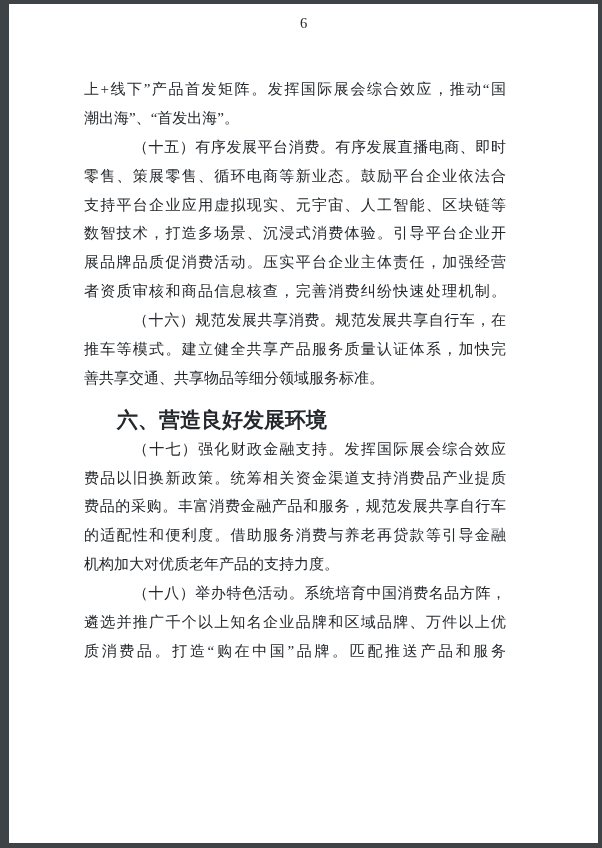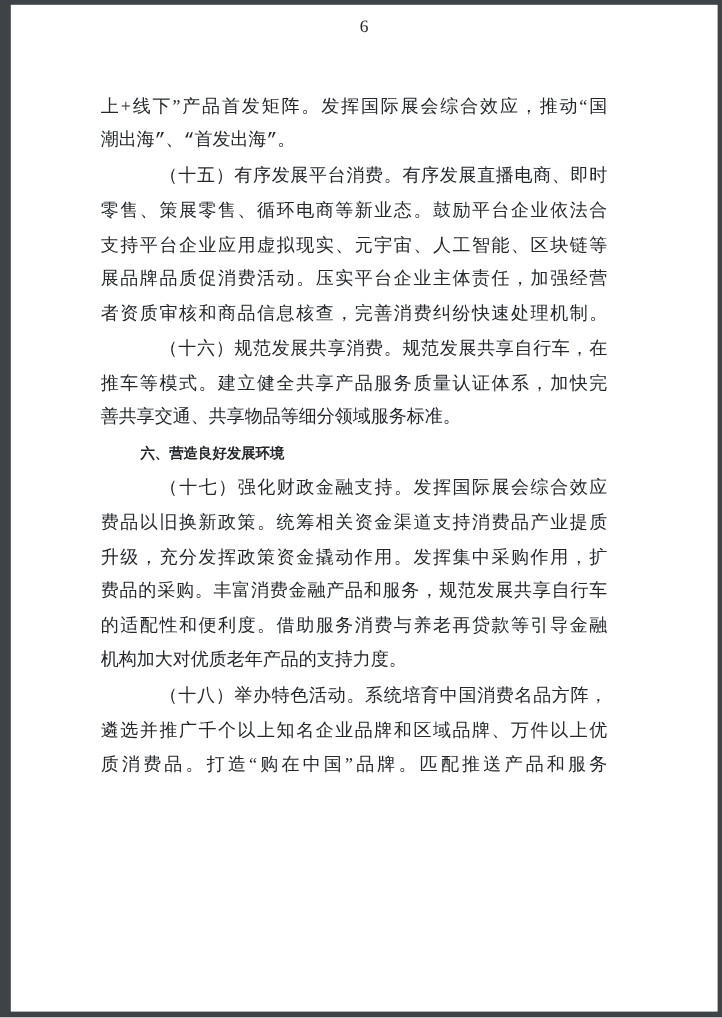--- a/index.html
+++ b/index.html
@@ -45,28 +45,28 @@
   }
   .line.justify-indent {
     text-align: justify;
     text-align-last: justify;
     text-justify: inter-character;
     text-indent: 33px;
     margin-left: 16px;
   }
   .line.left {
     text-align: left;
-    font-family: Liberation Mono, monospace;
   }
   .line.heading {
     font-family: "Liberation Sans", "DejaVu Sans", sans-serif;
     font-weight: 700;
-    font-size: 12px;
+    font-size: 21px;
     text-indent: 33px;
     text-align: left;
+    margin-top: 13px;
   }
   .page-number {
     margin-top: 10px;
     text-align: center;
     font-size: 14.5px;
     line-height: 18px;
     color: #24282c;
     font-family: "Liberation Serif", "DejaVu Serif", serif;
   }
 </style>
@@ -74,29 +74,29 @@
 <body>
 
 <div class="viewport" style="background: rgb(62, 67, 71);">
   <div class="paper" style="background: rgb(255, 255, 255);">
     <div class="content" id="document-body" style="color: rgb(36, 40, 44);">
         <div class="line justify">上+线下”产品首发矩阵。发挥国际展会综合效应，推动“国</div>
         <div class="line left">潮出海”、“首发出海”。</div>
         <div class="line justify-indent">（十五）有序发展平台消费。有序发展直播电商、即时</div>
         <div class="line justify">零售、策展零售、循环电商等新业态。鼓励平台企业依法合</div>
         <div class="line justify">支持平台企业应用虚拟现实、元宇宙、人工智能、区块链等</div>
+        <div class="line justify">数智技术，打造多场景、沉浸式消费体验。引导平台企业开</div>
         <div class="line justify">展品牌品质促消费活动。压实平台企业主体责任，加强经营</div>
         <div class="line justify">者资质审核和商品信息核查，完善消费纠纷快速处理机制。</div>
         <div class="line justify-indent">（十六）规范发展共享消费。规范发展共享自行车，在</div>
         <div class="line justify">推车等模式。建立健全共享产品服务质量认证体系，加快完</div>
         <div class="line left">善共享交通、共享物品等细分领域服务标准。</div>
         <div class="line heading">六、营造良好发展环境</div>
         <div class="line justify-indent">（十七）强化财政金融支持。发挥国际展会综合效应</div>
         <div class="line justify">费品以旧换新政策。统筹相关资金渠道支持消费品产业提质</div>
-        <div class="line justify">升级，充分发挥政策资金撬动作用。发挥集中采购作用，扩</div>
         <div class="line justify">费品的采购。丰富消费金融产品和服务，规范发展共享自行车</div>
         <div class="line justify">的适配性和便利度。借助服务消费与养老再贷款等引导金融</div>
         <div class="line left">机构加大对优质老年产品的支持力度。</div>
         <div class="line justify-indent">（十八）举办特色活动。系统培育中国消费名品方阵，</div>
         <div class="line justify">遴选并推广千个以上知名企业品牌和区域品牌、万件以上优</div>
         <div class="line justify">质消费品。打造“购在中国”品牌。匹配推送产品和服务</div>
       </div>
     <div class="page-number">6</div>
   </div>
 </div>

